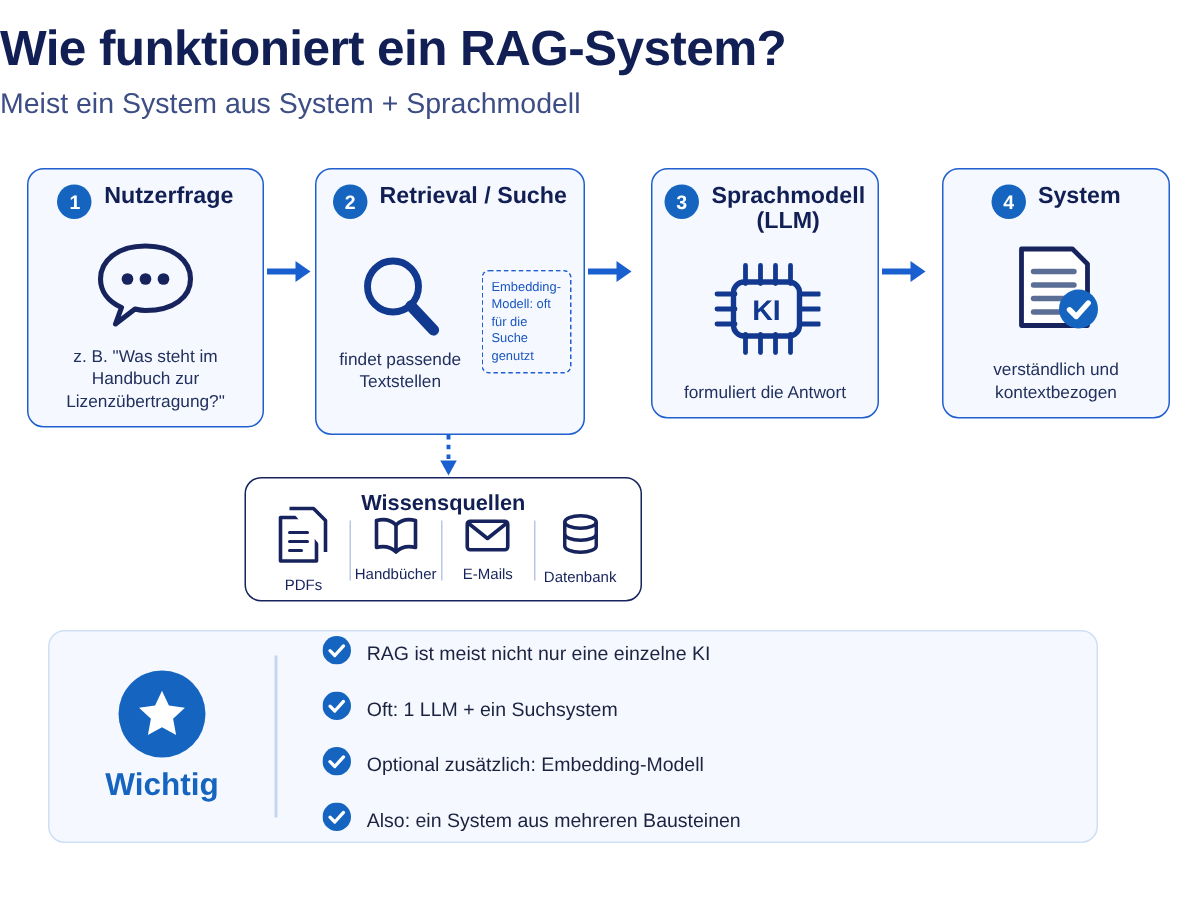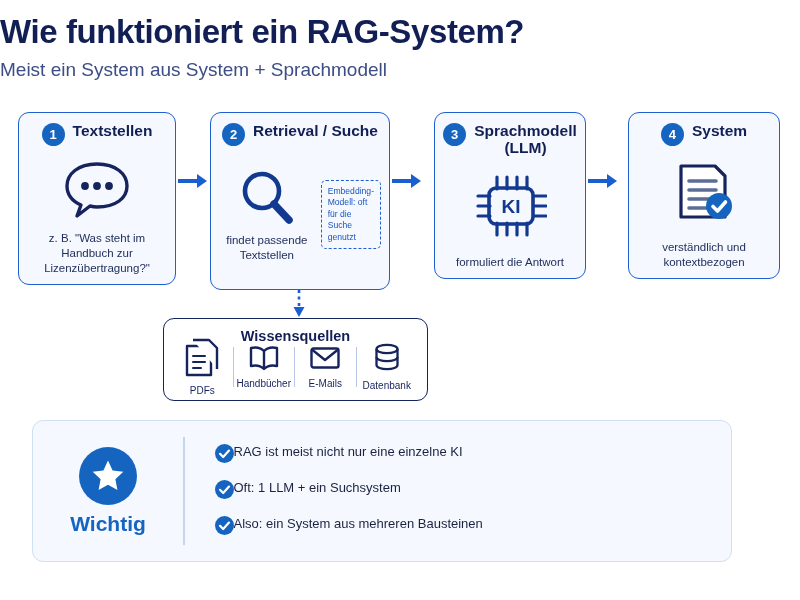--- a/index.html
+++ b/index.html
@@ -121,38 +121,38 @@
   #star-circle {
     width:58px; height:58px; border-radius:50%;
     background:#1565c0; display:flex; align-items:center; justify-content:center;
   }
   #important-label { font-size:21px; font-weight:bold; color:#1565c0; }
   #important-div { width:1.5px; height:108px; background:#c3d6ef; }
   #important-list {
     flex:1 1 auto; display:flex; flex-direction:column;
     justify-content:center; gap:13px; padding-left:30px;
   }
-  .imp-item { display:flex; align-items:flex-start; }
+  .imp-item { display:flex; align-items:center; gap:11px; }
   .imp-text { font-size:13px; color:#1b2340; }
   .check { flex:0 0 auto; }
 </style>
 </head>
 <body>
 
 <div id="header">
   <div id="title">Wie funktioniert ein RAG-System?</div>
   <div id="subtitle">Meist ein System aus System + Sprachmodell</div>
 </div>
 
 <div id="flow">
 
   <div class="card" id="card-1">
     <div class="card-head">
       <div class="badge">1</div>
-      <div class="card-title">Textstellen</div>
+      <div class="card-title">Nutzerfrage</div>
     </div>
     <div class="card-icon">
       <svg width="70" height="58" viewBox="0 0 70 58">
         <path d="M35 4 C16 4 5 14 5 26 C5 34 10 41 19 45 L15 56 L28 46 C30 46.5 32.5 47 35 47 C54 47 65 38 65 26 C65 14 54 4 35 4 Z" fill="none" stroke="#16235c" stroke-width="3.4" stroke-linejoin="round"></path>
         <circle cx="23" cy="26" r="3.9" fill="#16235c"></circle>
         <circle cx="35" cy="26" r="3.9" fill="#16235c"></circle>
         <circle cx="47" cy="26" r="3.9" fill="#16235c"></circle>
       </svg>
     </div>
     <div class="card-desc">z. B. "Was steht im Handbuch zur Lizenzübertragung?"</div>
@@ -342,16 +342,25 @@
       </span>
       <span class="imp-text">Oft: 1 LLM + ein Suchsystem</span>
     </div>
     <div class="imp-item">
       <span class="check">
         <svg width="19" height="19" viewBox="0 0 19 19">
           <circle cx="9.5" cy="9.5" r="9.5" fill="#1565c0"></circle>
           <path d="M5 9.8 L8.2 13 L14 6.6" fill="none" stroke="#fff" stroke-width="2.2" stroke-linecap="round" stroke-linejoin="round"></path>
         </svg>
       </span>
+      <span class="imp-text">Optional zusätzlich: Embedding-Modell</span>
+    </div>
+    <div class="imp-item">
+      <span class="check">
+        <svg width="19" height="19" viewBox="0 0 19 19">
+          <circle cx="9.5" cy="9.5" r="9.5" fill="#1565c0"></circle>
+          <path d="M5 9.8 L8.2 13 L14 6.6" fill="none" stroke="#fff" stroke-width="2.2" stroke-linecap="round" stroke-linejoin="round"></path>
+        </svg>
+      </span>
       <span class="imp-text">Also: ein System aus mehreren Bausteinen</span>
     </div>
   </div>
 </div>
 
 </body></html>

